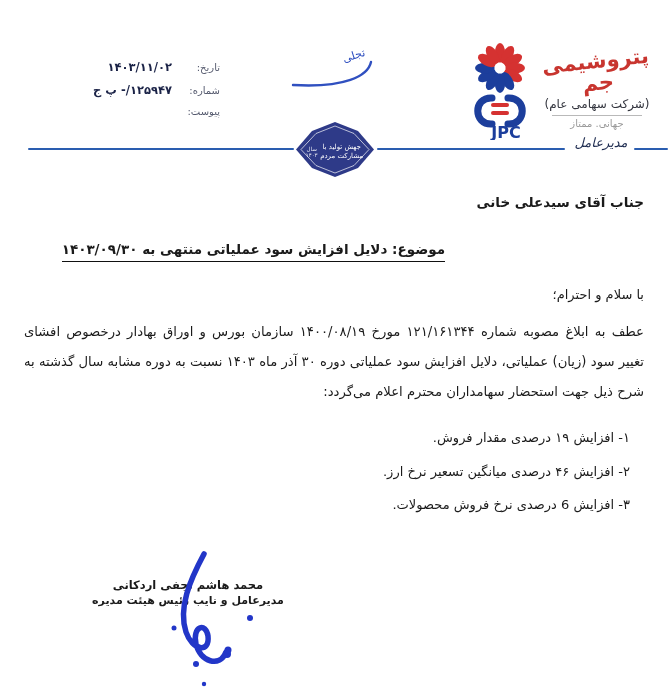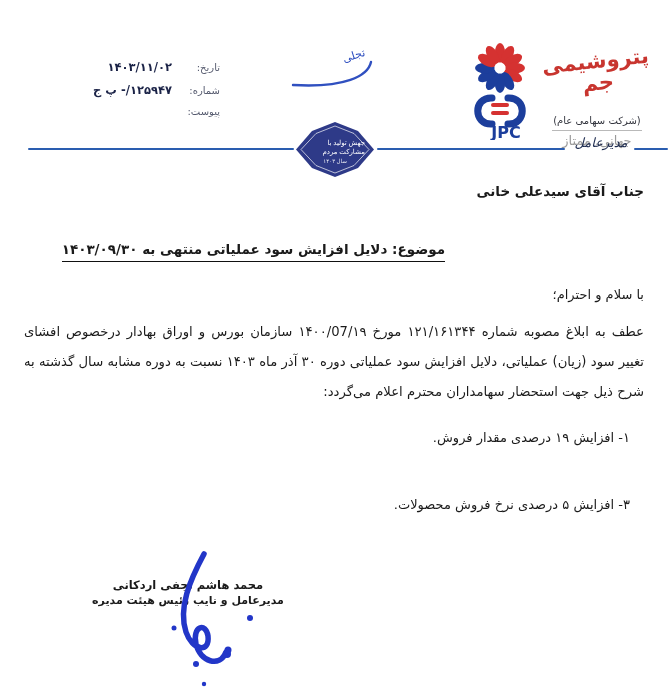--- a/index.html
+++ b/index.html
@@ -12,37 +12,37 @@
   }
   
   .meta { position: absolute; left: 52px; top: 60px; width: 168px; }
   .meta-row { display: flex; flex-direction: row; align-items: baseline; margin-bottom: 9px; }
   .meta-label { width: 48px; font-size: 10px; color: #555a6e; text-align: right; }
   .meta-value { flex: 1; font-size: 11.5px; font-weight: 700; color: #1b2347; padding-left: 2px; }
   
   .logo-svg { position: absolute; left: 450px; top: 40px; }
   .brand-col { position: absolute; left: 544px; top: 50px; width: 106px; text-align: center; }
   .brand-fa { font-size: 21px; font-weight: 700; color: #c8352f; line-height: 1.05; transform: rotate(-6deg); }
-  .brand-type { font-size: 10px; color: #34363f; margin-top: 21px; }
-  .brand-tagline { font-size: 13px; color: #9a9a9a; border-top: 1px solid #b9b9b9; margin: 4px 8px 0 8px; padding-top: 2px; letter-spacing: 2px; }
+  .brand-type { font-size: 12px; color: #34363f; margin-top: 3px; }
+  .brand-tagline { font-size: 10px; color: #9a9a9a; border-top: 1px solid #b9b9b9; margin: 4px 8px 0 8px; padding-top: 2px; letter-spacing: 2px; }
   
   .handmark { position: absolute; left: 283px; top: 46px; }
   
   .rule { position: absolute; top: 148px; height: 2px; background: #2a5db0; border-radius: 1px; }
   .rule-1 { left: 28px;  width: 266px; }
   .rule-2 { left: 377px; width: 188px; }
   .rule-3 { left: 634px; width: 34px; }
   .badge { position: absolute; left: 296px; top: 122px; width: 78px; height: 55px; }
-  .badge-text { position: absolute; inset: 0; display: flex; flex-direction: column; justify-content: center; align-items: center; color: #ffffff; padding: 4px 9px 0 9px; text-align: right; font-family: Liberation Serif, serif; }
+  .badge-text { position: absolute; inset: 0; display: flex; flex-direction: row; justify-content: center; align-items: center; color: #ffffff; padding: 4px 9px 0 9px; text-align: center; }
   .badge-slogan { font-size: 7px; line-height: 1.25; }
   .badge-year { font-size: 5.5px; margin-top: 1px; opacity: .9; }
   .role-caption { position: absolute; left: 569px; top: 135px; width: 64px; text-align: center;
                   font-size: 13px; font-style: italic; color: #1d2b4f; }
   
-  .recipient-name  { position: absolute; right: 26px; top: 183px; font-size: 13.5px; font-weight: 700; }
+  .recipient-name  { position: absolute; right: 26px; top: 194px; font-size: 13.5px; font-weight: 700; }
   .recipient-title { position: absolute; right: 26px; top: 211px; font-size: 13px;  font-weight: 700; white-space: nowrap; }
   .subject { position: absolute; right: 225px; top: 241px; font-size: 13.5px; font-weight: 700;
              border-bottom: 1.6px solid #111; padding-bottom: 4px; white-space: nowrap; }
   .salutation { position: absolute; right: 26px; top: 287px; font-size: 13px; margin-left: 41px; }
   .body-par { position: absolute; right: 26px; left: 24px; top: 317px; font-size: 13.2px;
               line-height: 30px; text-align: justify; }
   .list-item { position: absolute; right: 40px; font-size: 13px; white-space: nowrap; margin-top: 24px; }
   .li-0 { top: 406px; } .li-1 { top: 440px; } .li-2 { top: 473px; } .li-3 { top: 506px; }
   
   .sig-block { position: absolute; left: 80px; top: 578px; width: 216px; text-align: center; z-index: 1; }
@@ -119,24 +119,25 @@
       <div class="badge-slogan">جهش تولید با مشارکت مردم</div>
       <div class="badge-year">سال ۱۴۰۳</div>
     </div>
   </div>
 
   <div class="role-caption">مدیرعامل</div>
 
   <div class="recipient-name">جناب آقای سیدعلی خانی</div>
   <div class="subject">موضوع: دلایل افزایش سود عملیاتی منتهی به ۱۴۰۳/۰۹/۳۰</div>
   <div class="salutation">با سلام و احترام؛</div>
-  <div class="body-par">عطف به ابلاغ مصوبه شماره ۱۲۱/۱۶۱۳۴۴ مورخ ۱۴۰۰/07/۱۹ سازمان بورس و اوراق بهادار درخصوص افشای تغییر سود (زیان) عملیاتی، دلایل افزایش سود عملیاتی دوره ۳۰ آذر ماه ۱۴۰۳ نسبت به دوره مشابه سال گذشته به شرح ذیل جهت استحضار سهامداران محترم اعلام می‌گردد:</div>
+  <div class="body-par">عطف به ابلاغ مصوبه شماره ۱۲۱/۱۶۱۳۴۴ مورخ ۱۴۰۰/۰۸/۱۹ سازمان بورس و اوراق بهادار درخصوص افشای تغییر سود (زیان) عملیاتی، دلایل افزایش سود عملیاتی دوره ۳۰ آذر ماه ۱۴۰۳ نسبت به دوره مشابه سال گذشته به شرح ذیل جهت استحضار سهامداران محترم اعلام می‌گردد:</div>
 
   <div class="list-item li-0">۱- افزایش ۱۹ درصدی مقدار فروش.</div>
-  <div class="list-item li-2">۳- افزایش ۵ درصدی نرخ فروش محصولات.</div>
+  <div class="list-item li-1">۲- افزایش ۴۶ درصدی میانگین تسعیر نرخ ارز.</div>
+  <div class="list-item li-2">۳- افزایش 6 درصدی نرخ فروش محصولات.</div>
 
   <div class="sig-block">
     <div class="sig-name">محمد هاشم نجفی اردکانی</div>
     <div class="sig-title">مدیرعامل و نایب رئیس هیئت مدیره</div>
   </div>
 
   <svg class="sig-svg" width="160" height="148" viewBox="0 0 160 148">
     <path d="M66,8 C52,34 40,62 48,86 C54,104 72,108 70,90 C68,76 54,80 58,98 C62,116 82,122 88,106" fill="none" stroke="#2236c8" stroke-width="5.5" stroke-linecap="round"></path>
     <circle cx="89" cy="108" r="4" fill="#2236c8"></circle>
     <circle cx="112" cy="72" r="3" fill="#2236c8"></circle>

